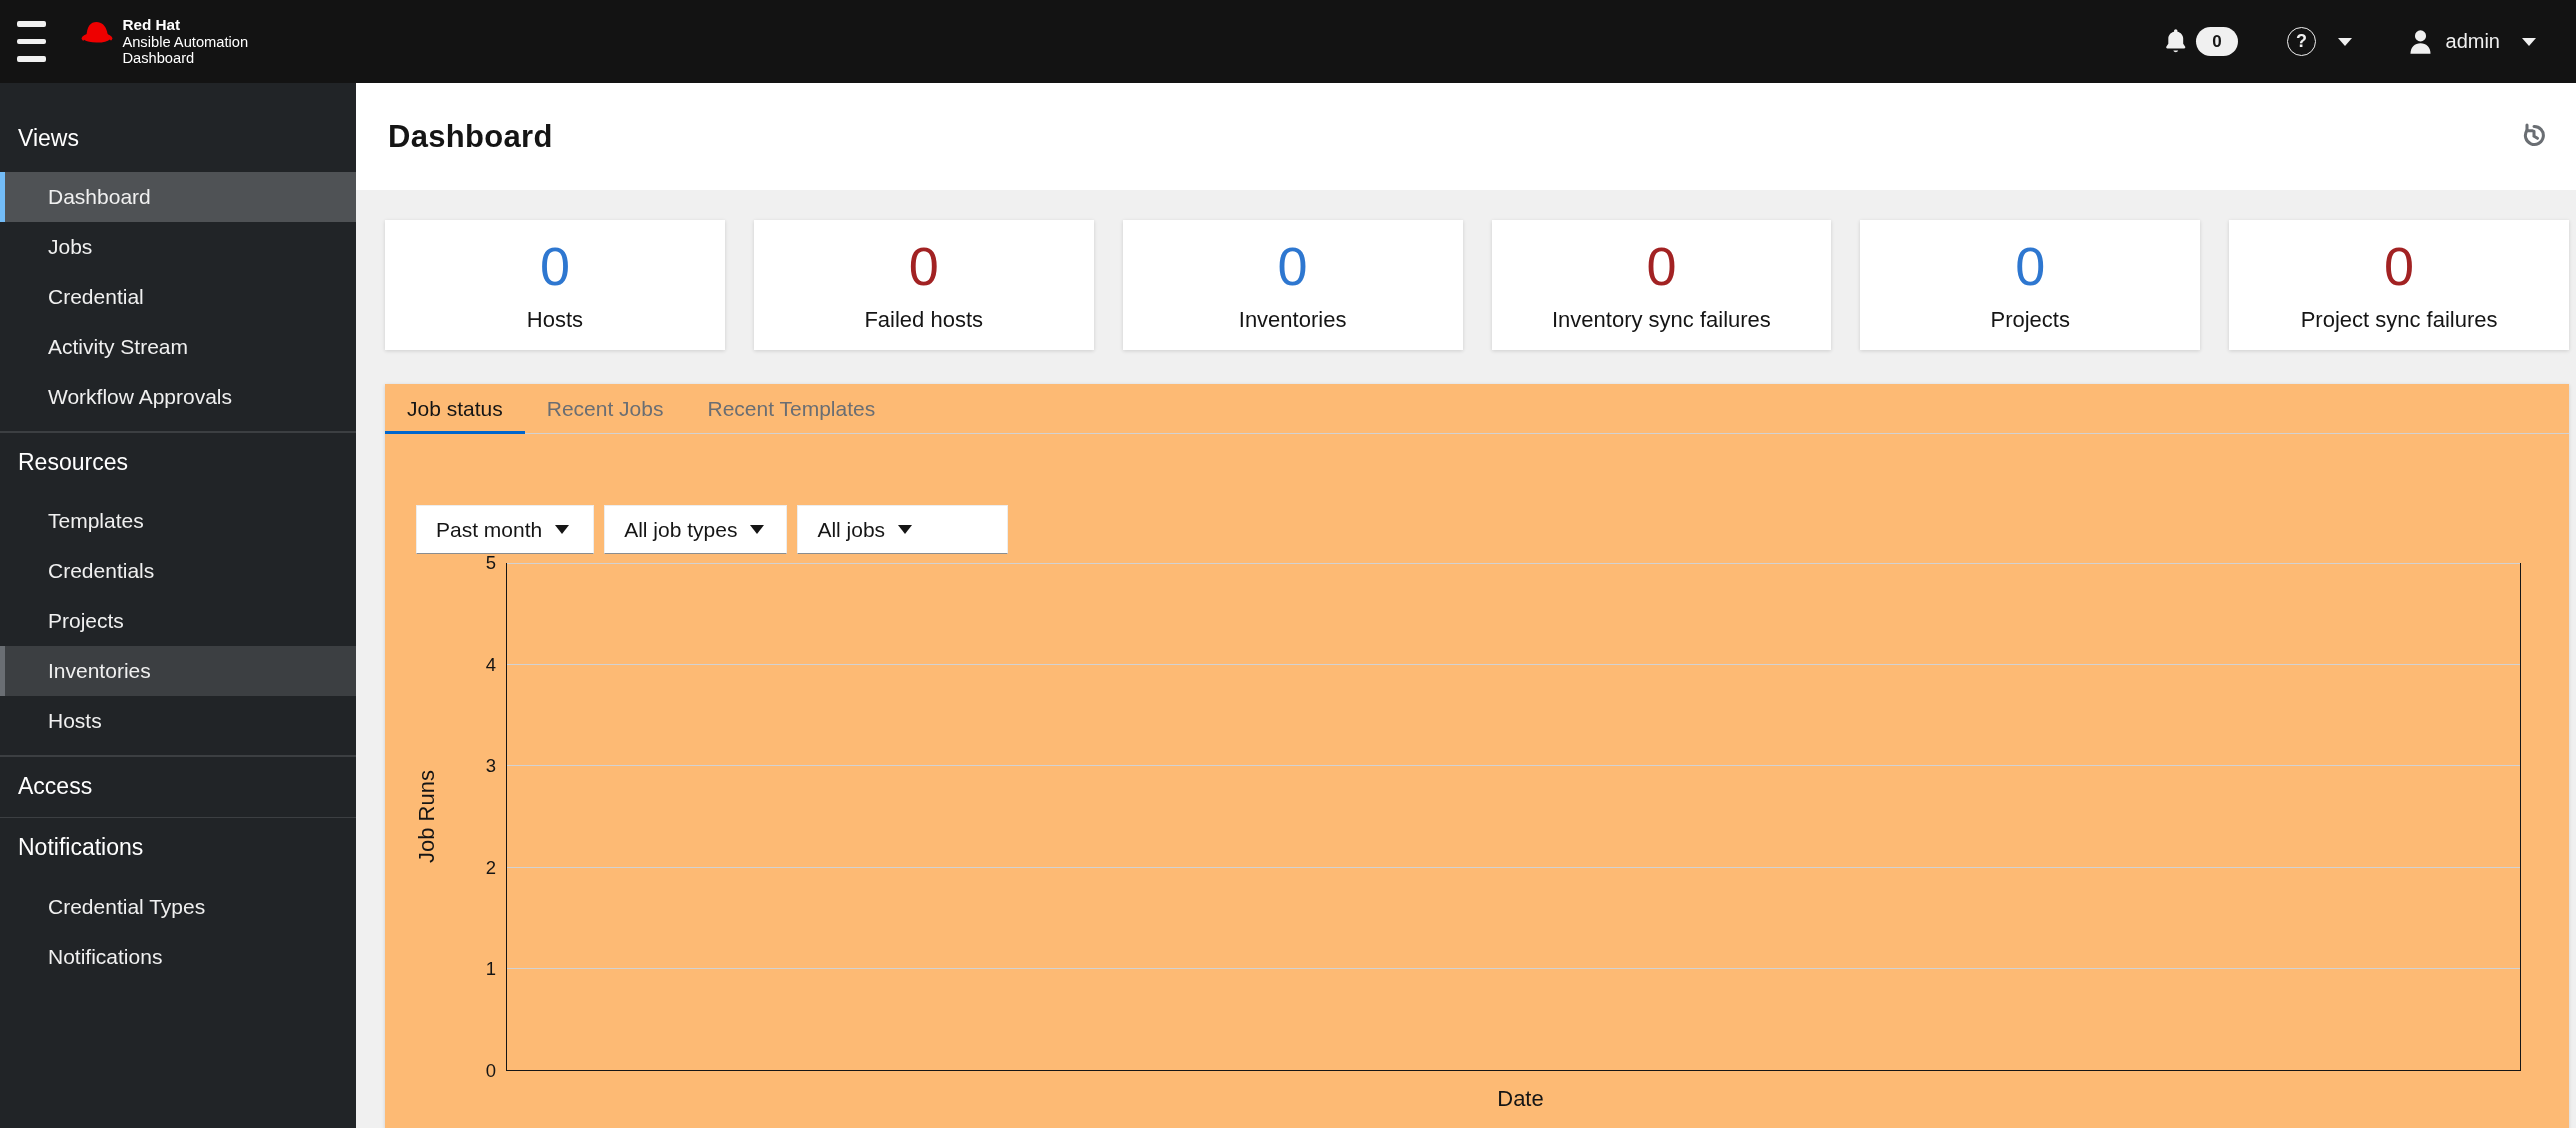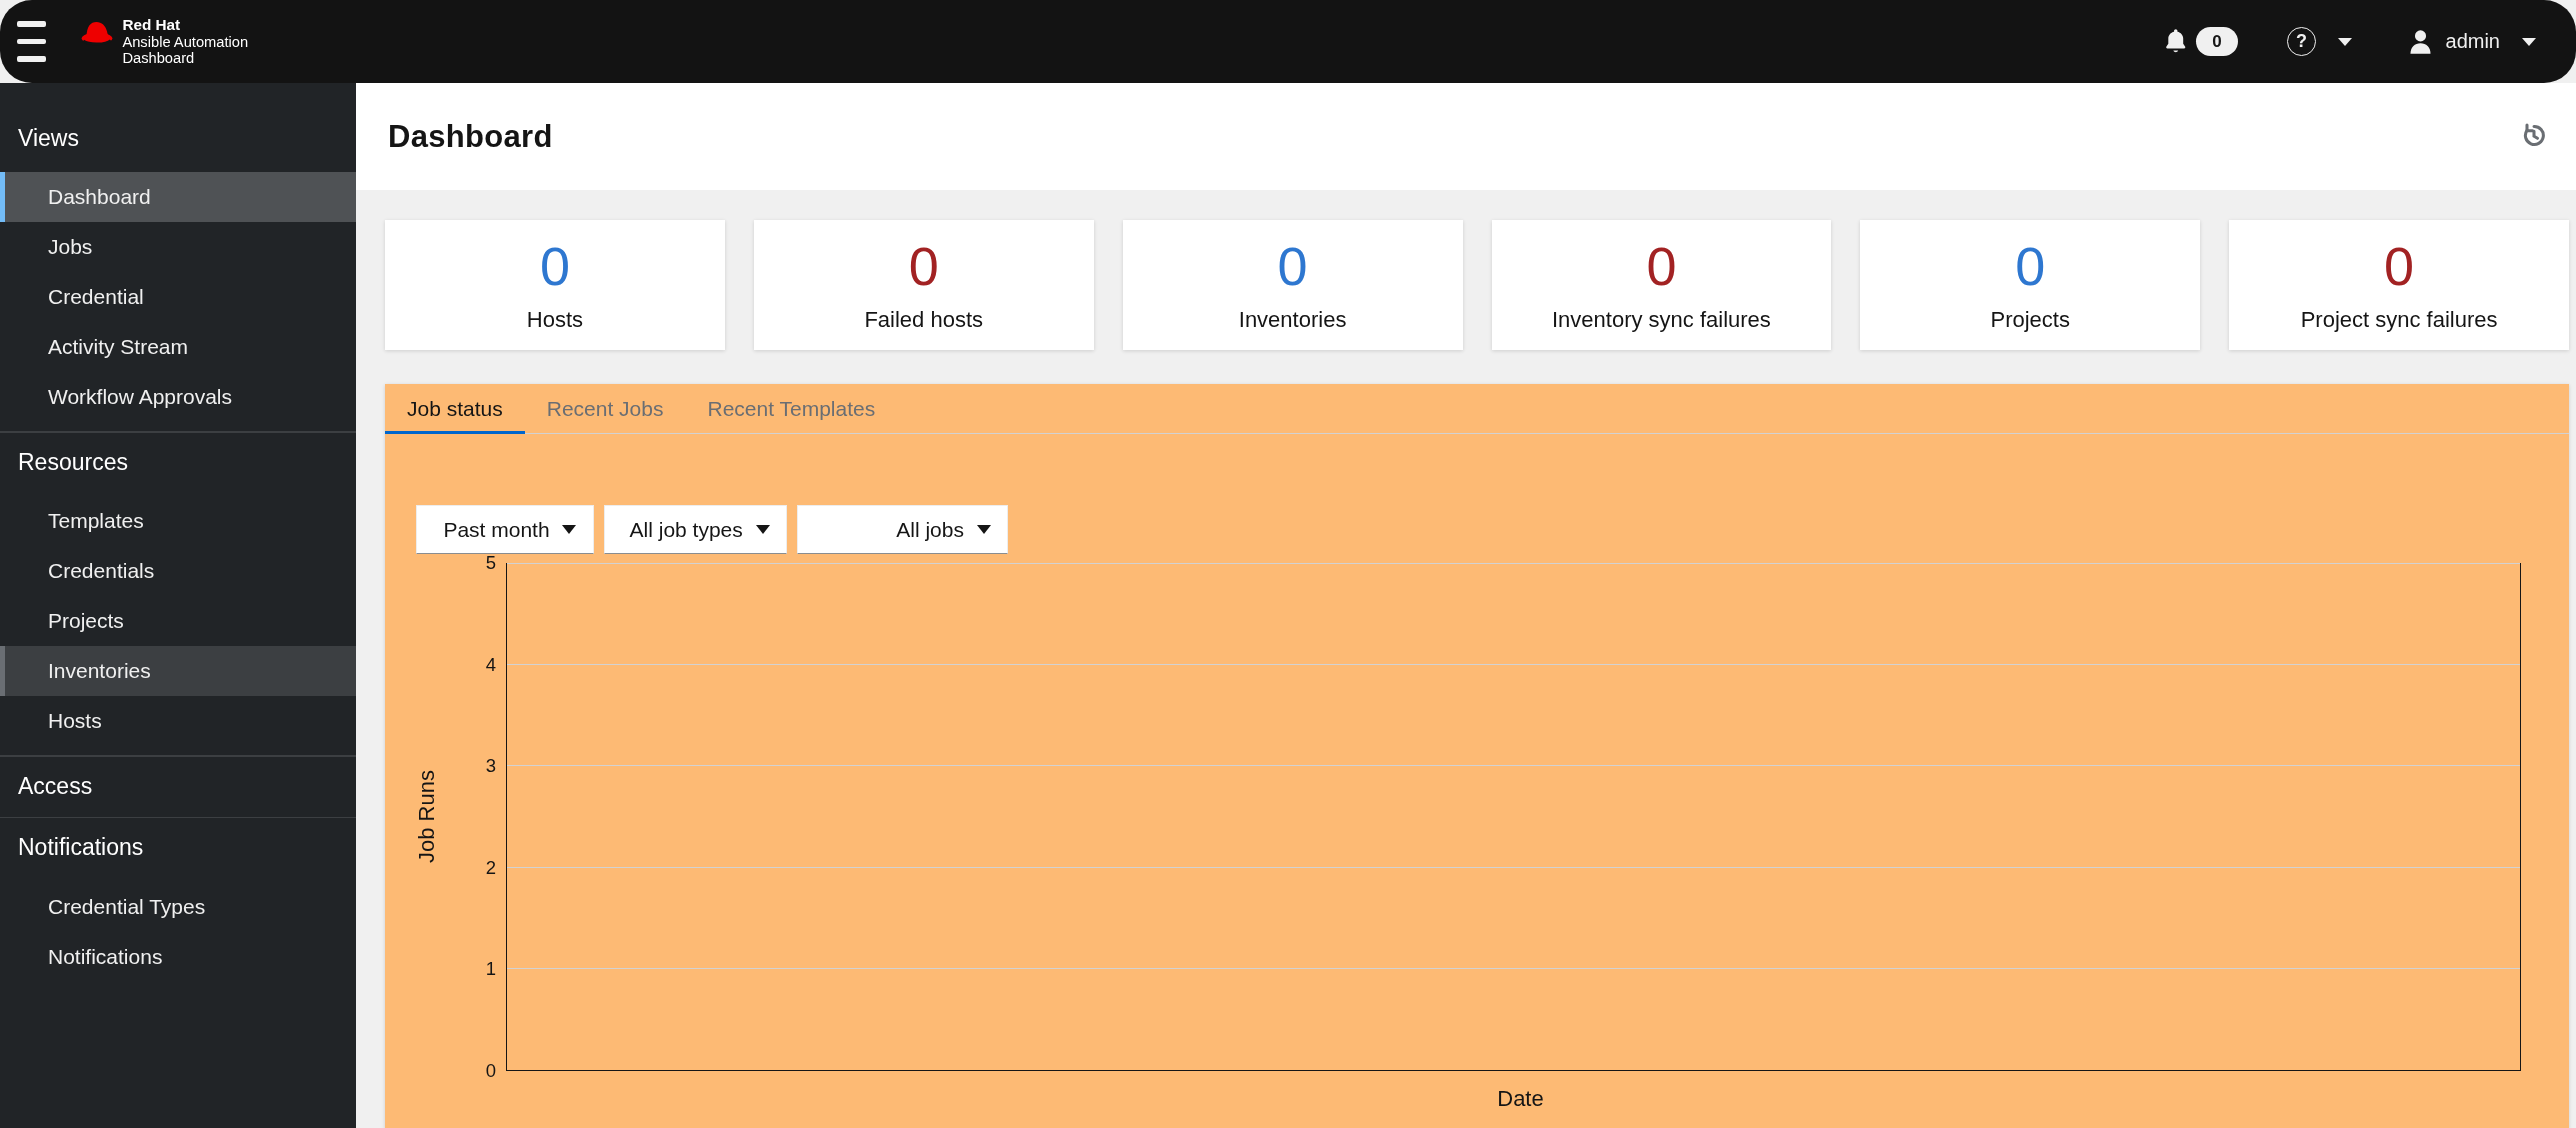--- a/index.html
+++ b/index.html
@@ -1,21 +1,21 @@
 <!DOCTYPE html>
 <html style="font-size:10.2px"><head>
 <meta charset="utf-8">
 <style>
   * { margin:0; padding:0; box-sizing:border-box; }
   html,body { width:2576px; height:1129px; overflow:hidden;
     font-family:"Liberation Sans", sans-serif; background:#f0f0f0; }
 
   
   .masthead { position:absolute; left:0; top:0; width:2576px; height:83px;
-    background:#131313; display:flex; align-items:center;border-radius:32px; }
+    background:#131313; display:flex; align-items:center; }
   .hamburger { margin-left:17px; width:29px; height:41px; display:flex; flex-direction:column;
     justify-content:space-between; cursor:pointer; }
   .hamburger span { display:block; height:5.7px; border-radius:1.9px; background:#f0f0f0; }
   .brand { display:flex; align-items:flex-start; margin-left:32px; }
   .brand-text { margin-left:6.4px; color:#fff; }
   .brand-name { font-size:15.3px; font-weight:bold; line-height:16.6px; }
   .brand-line { font-size:14.7px; font-weight:400; line-height:16px; }
   .mast-right { margin-left:auto; margin-right:40px; display:flex; align-items:center; color:#f0f0f0; }
   .badge { background:#f0f0f0; color:#151515; font-size:17px; font-weight:bold;
     min-width:42px; height:29px; border-radius:14.7px; display:flex; align-items:center;
@@ -65,21 +65,21 @@
     display:flex; border-bottom:1.3px solid #d2d2d2; }
   .tab { padding:0 22px; display:flex; align-items:center; font-size:21px; color:#6a6e73;
     cursor:pointer; position:relative; }
   .tab.active { color:#151515; }
   .tab.active::after { content:""; position:absolute; left:0; right:0; bottom:-1.3px;
     height:3.8px; background:#0066cc; }
 
   .filters { position:absolute; left:31px; top:121px; display:flex; }
   .select { height:49px; background:#fff; border:1.3px solid #ededed; border-bottom:1.9px solid #8a8d90;
     display:flex; align-items:center; padding:0 16.6px 0 19px; margin-right:10.2px;
-    font-size:21px; color:#151515; cursor:pointer; justify-content:flex-end; }
+    font-size:21px; color:#151515; cursor:pointer; justify-content:flex-start; }
   .select:nth-of-type(1){ width:178px; }
   .select:nth-of-type(2){ width:183px; }
   .select:nth-of-type(3){ width:211px; }
   .select .caret-dn { width:0; height:0; border-left:7.7px solid transparent;
     border-right:7.7px solid transparent; border-top:9.6px solid #151515; margin-left:12.8px; }
 
   
   .plot { position:absolute; left:121px; top:179px; width:2015px; height:508px;
     border-left:1.9px solid #151515; border-bottom:1.9px solid #151515; border-right:1.9px solid #151515; }
   .gridline { position:absolute; left:0; width:100%; height:1.3px; background:#d2d2d2; }

